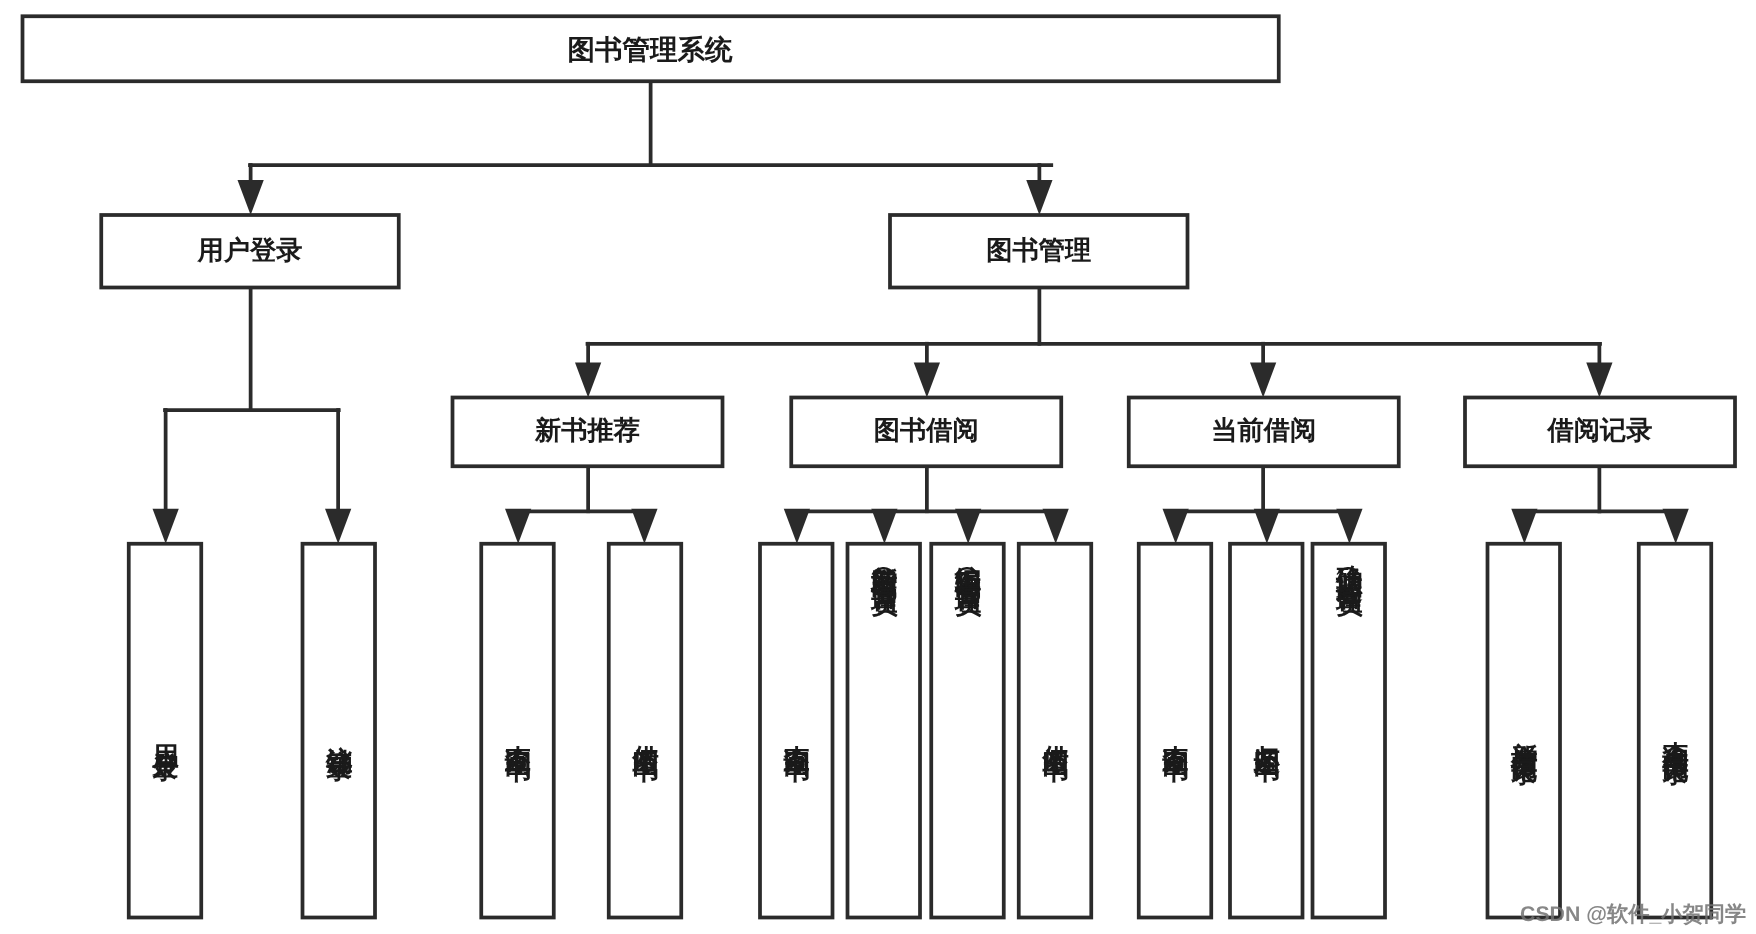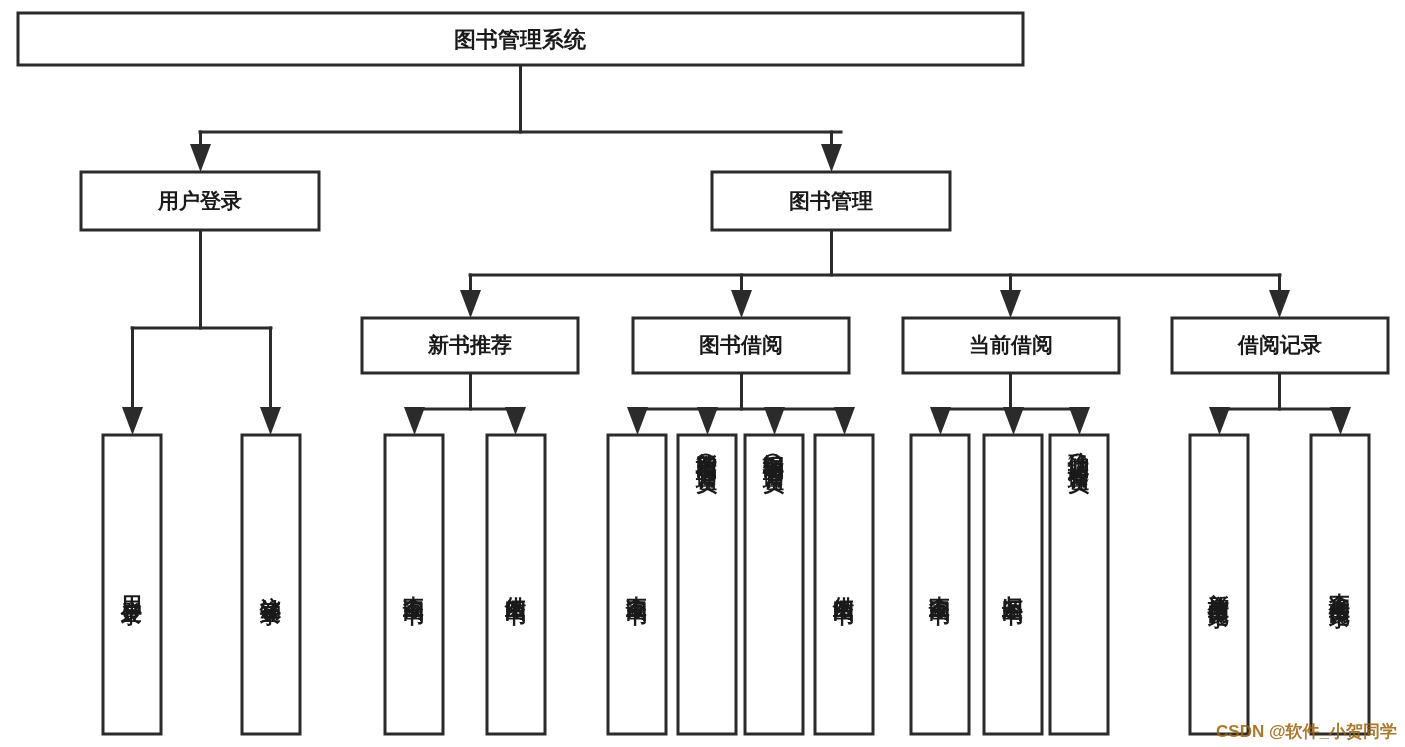--- a/index.html
+++ b/index.html
@@ -72,21 +72,21 @@
     letter-spacing: 3px;
     color: #1a1a1a;
     white-space: nowrap;
   }
   #watermark {
     position: absolute;
     right: 8px;
     bottom: 4px;
     font-family: "Liberation Sans", "DejaVu Sans", sans-serif;
     font-size: 17px;
-    color: #a16207;
+    color: #737373;
     opacity: 0.85;
     white-space: nowrap;
   }
 </style>
 </head>
 <body>
 
 <div id="diagram-root">
 
   <svg class="flow" viewBox="0 0 1405 747" xmlns="http://www.w3.org/2000/svg">

